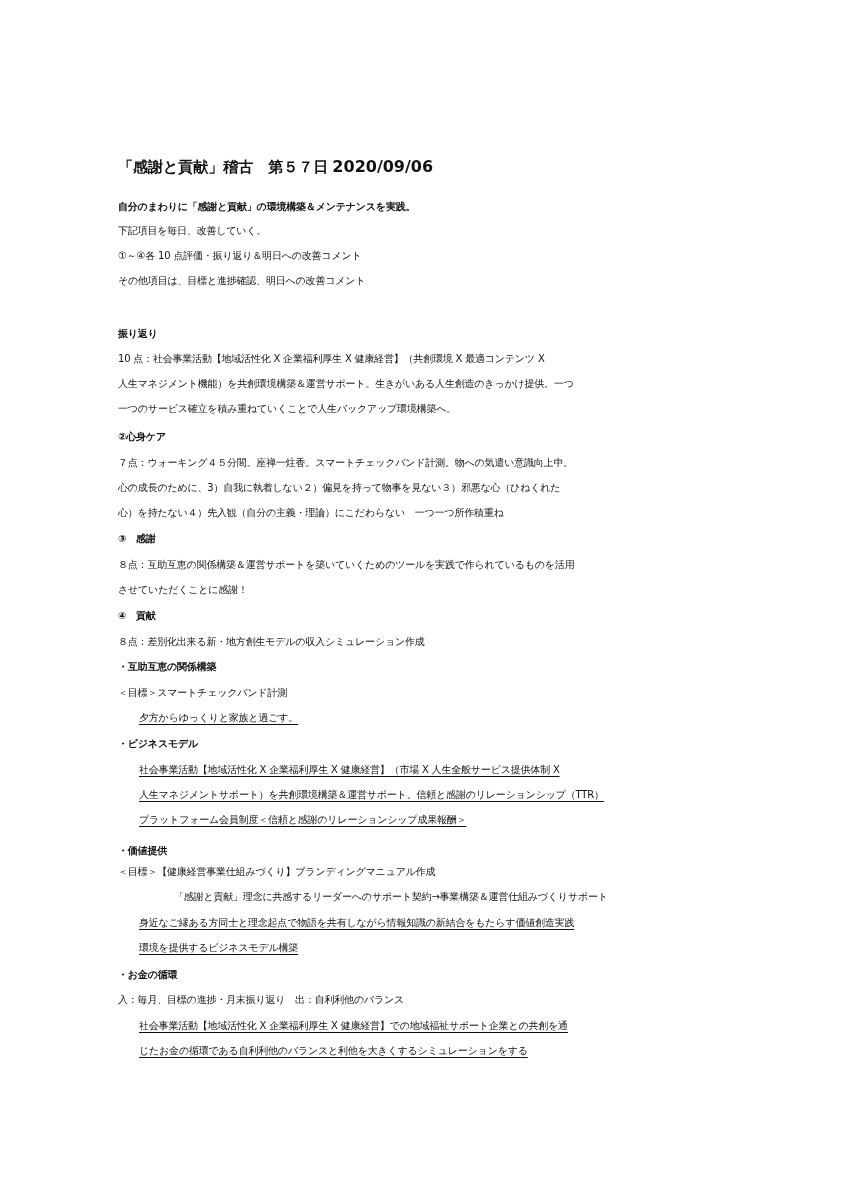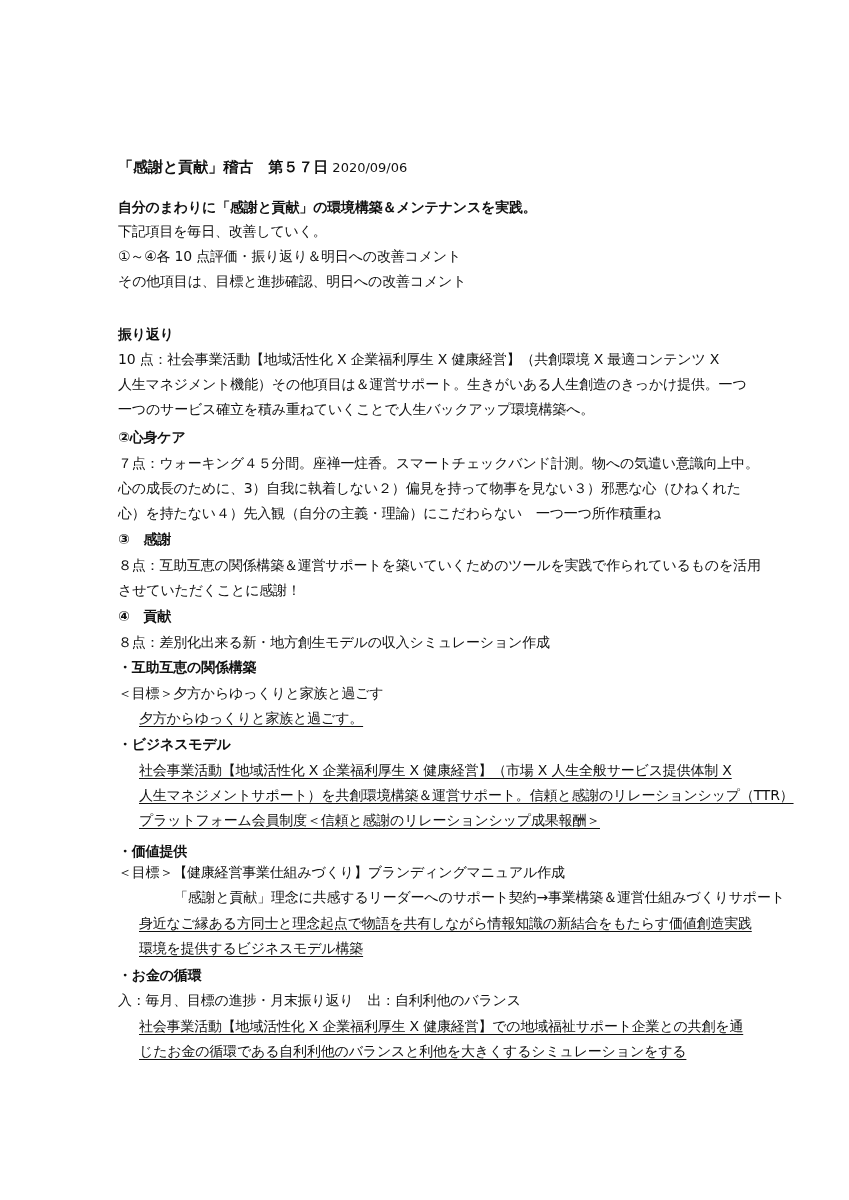--- a/index.html
+++ b/index.html
@@ -1,58 +1,58 @@
 <!DOCTYPE html>
 <html><head>
 <meta charset="utf-8">
 <style>
   html, body { margin: 0; padding: 0; background: #ffffff; }
   body { width: 849px; height: 1200px; position: relative; overflow: hidden;
          font-family: "DejaVu Sans", "Liberation Sans", sans-serif; color: #111; }
   .page { position: absolute; left: 118px; top: 0; width: 620px; }
-  .line { position: absolute; left: 0; white-space: nowrap; font-size: 14px; line-height: 18px; letter-spacing: -0.2px; }
+  .line { position: absolute; left: 0; white-space: nowrap; font-size: 10px; line-height: 18px; letter-spacing: -0.2px; }
   .title { font-size: 15px; font-weight: bold; letter-spacing: 0; }
-  .title .date { font-weight: normal; font-size: 13px; margin-left: 4px; }
+  .title .date { font-weight: bold; font-size: 16px; margin-left: 4px; }
   .bold { font-weight: bold; }
   .ul { text-decoration: underline; text-underline-offset: 3px; text-decoration-thickness: 1px; margin-left: 21px; }
   .indent { padding-left: 56px; }
 </style>
 </head>
 <body>
 
 <div class="page">
 
   <div class="line title" style="top:158px">
     <span>「感謝と貢献」稽古　第５７日</span><span class="date">2020/09/06</span>
   </div>
 
   <div class="line bold" style="top:198px">自分のまわりに「感謝と貢献」の環境構築＆メンテナンスを実践。</div>
   <div class="line" style="top:222px">下記項目を毎日、改善していく。</div>
   <div class="line" style="top:247px">①～④各 10 点評価・振り返り＆明日への改善コメント</div>
   <div class="line" style="top:272px">その他項目は、目標と進捗確認、明日への改善コメント</div>
 
   <div class="line bold" style="top:325px">振り返り</div>
   <div class="line" style="top:350px">10 点：社会事業活動【地域活性化 X 企業福利厚生 X 健康経営】（共創環境 X 最適コンテンツ X</div>
-  <div class="line" style="top:375px">人生マネジメント機能）その他項目は＆運営サポート。生きがいある人生創造のきっかけ提供。一つ</div>
+  <div class="line" style="top:375px">人生マネジメント機能）を共創環境構築＆運営サポート。生きがいある人生創造のきっかけ提供。一つ</div>
   <div class="line" style="top:400px">一つのサービス確立を積み重ねていくことで人生バックアップ環境構築へ。</div>
 
   <div class="line bold" style="top:428px">②心身ケア</div>
   <div class="line" style="top:454px">７点：ウォーキング４５分間。座禅一炷香。スマートチェックバンド計測。物への気遣い意識向上中。</div>
   <div class="line" style="top:479px">心の成長のために、3）自我に執着しない２）偏見を持って物事を見ない３）邪悪な心（ひねくれた</div>
   <div class="line" style="top:504px">心）を持たない４）先入観（自分の主義・理論）にこだわらない　一つ一つ所作積重ね</div>
 
   <div class="line bold" style="top:530px">③　感謝</div>
   <div class="line" style="top:556px">８点：互助互恵の関係構築＆運営サポートを築いていくためのツールを実践で作られているものを活用</div>
   <div class="line" style="top:581px">させていただくことに感謝！</div>
 
   <div class="line bold" style="top:607px">④　貢献</div>
   <div class="line" style="top:633px">８点：差別化出来る新・地方創生モデルの収入シミュレーション作成</div>
 
   <div class="line bold" style="top:658px">・互助互恵の関係構築</div>
-  <div class="line" style="top:684px">＜目標＞夕方からゆっくりと家族と過ごす</div>
+  <div class="line" style="top:684px">＜目標＞スマートチェックバンド計測</div>
   <div class="line ul" style="top:709px">夕方からゆっくりと家族と過ごす。</div>
 
   <div class="line bold" style="top:735px">・ビジネスモデル</div>
   <div class="line ul" style="top:761px">社会事業活動【地域活性化 X 企業福利厚生 X 健康経営】（市場 X 人生全般サービス提供体制 X</div>
   <div class="line ul" style="top:786px">人生マネジメントサポート）を共創環境構築＆運営サポート。信頼と感謝のリレーションシップ（TTR）</div>
   <div class="line ul" style="top:811px">プラットフォーム会員制度＜信頼と感謝のリレーションシップ成果報酬＞</div>
 
   <div class="line bold" style="top:842px">・価値提供</div>
   <div class="line" style="top:863px">＜目標＞【健康経営事業仕組みづくり】ブランディングマニュアル作成</div>
   <div class="line indent" style="top:888px">「感謝と貢献」理念に共感するリーダーへのサポート契約→事業構築＆運営仕組みづくりサポート</div>

